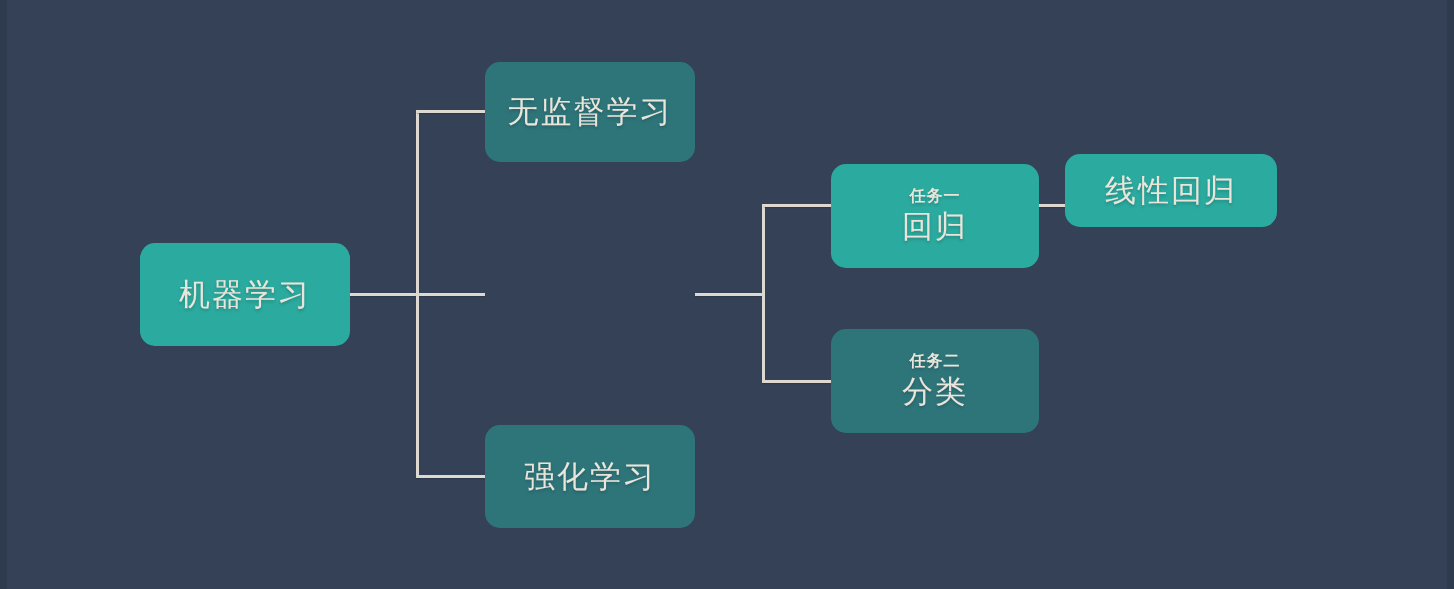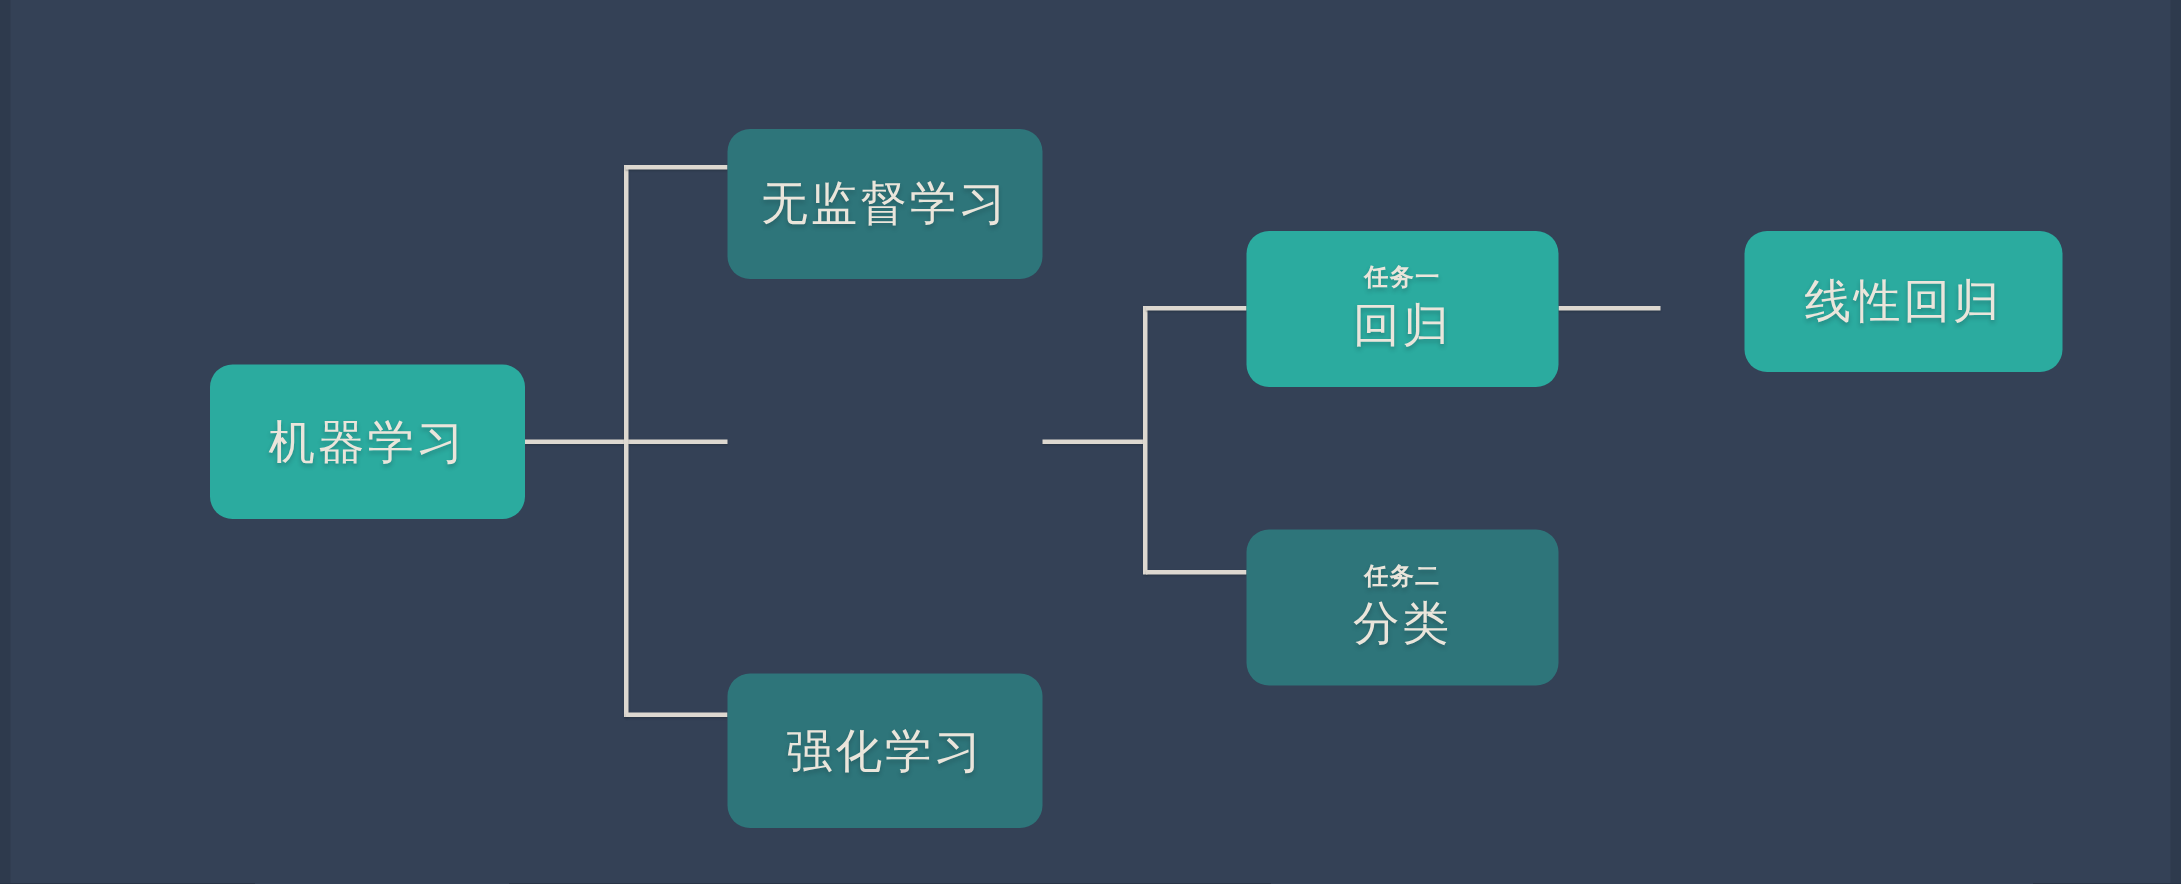--- a/index.html
+++ b/index.html
@@ -33,39 +33,39 @@
     align-items: center;
     justify-content: center;
     color: #eae5db;
     font-size: 31px;
     letter-spacing: 2px;
     text-shadow: 0 2px 3px rgba(20, 30, 40, 0.25);
     box-sizing: border-box;
     cursor: pointer;
   }
   .node.primary   { background: #2bab9f; }
-  .node.secondary { background: #2e757a; margin-top: 24px; }
+  .node.secondary { background: #2e757a; }
 
   .node .tag {
     font-size: 16px;
     font-weight: 700;
     letter-spacing: 1px;
     margin-bottom: 4px;
     line-height: 1.1;
   }
   .node .label { line-height: 1.15; }
 
   
   #node-root            { left: 140px;  top: 243px; width: 210px; height: 103px; text-align: right; }
   #node-unsupervised    { left: 485px;  top: 62px;  width: 210px; height: 100px; }
   #node-supervised      { left: 485px;  top: 243px; width: 210px; height: 103px; }
   #node-reinforcement   { left: 485px;  top: 425px; width: 210px; height: 103px; }
-  #node-regression      { left: 831px;  top: 154px; width: 208px; height: 104px; }
+  #node-regression      { left: 831px;  top: 164px; width: 208px; height: 104px; }
   #node-classification  { left: 831px;  top: 329px; width: 208px; height: 104px; }
-  #node-linear-regression { left: 1163px; top: 154px; width: 212px; height: 94px; }
+  #node-linear-regression { left: 1065px; top: 154px; width: 212px; height: 73px; }
 
   .connector {
     position: absolute;
     background: #ddd8d0;
     box-shadow: 0 1px 1px rgba(20, 30, 40, 0.25);
   }
   
   #conn-root-out      { left: 350px; top: 293px; width: 135px; height: 3px; }
   #conn-trunk-1       { left: 416px; top: 110px; width: 3px;   height: 368px; }
   #conn-branch-unsup  { left: 417px; top: 110px; width: 68px;  height: 3px; }

